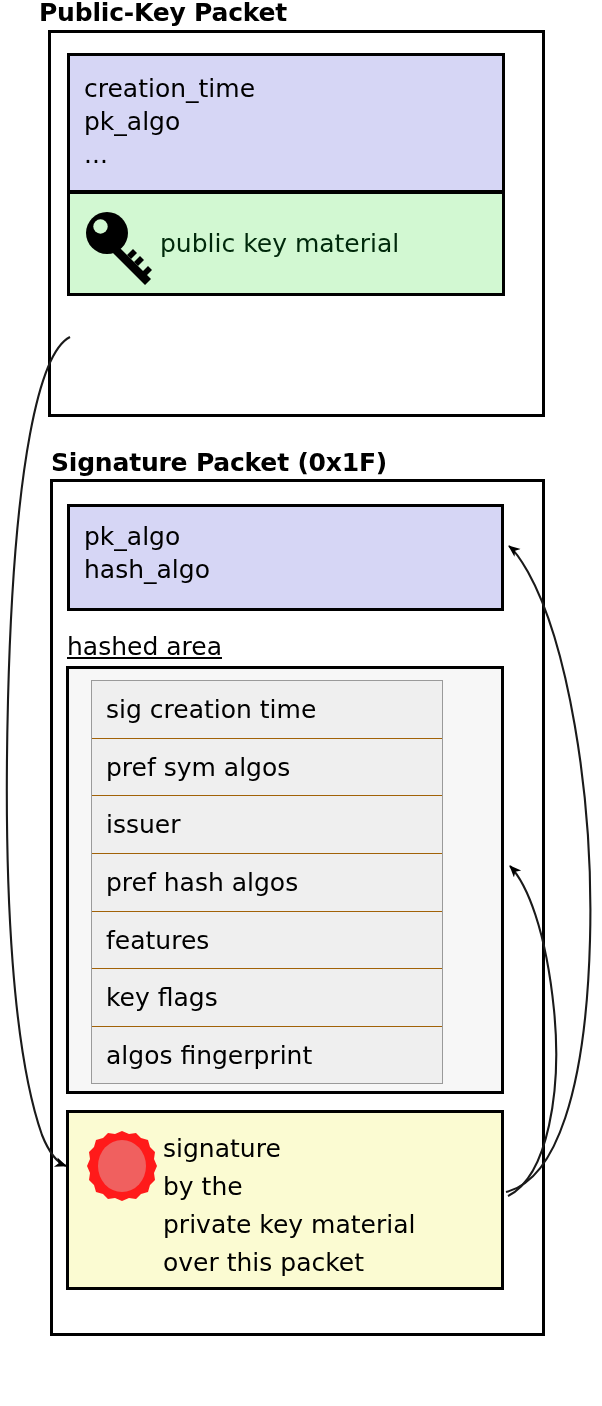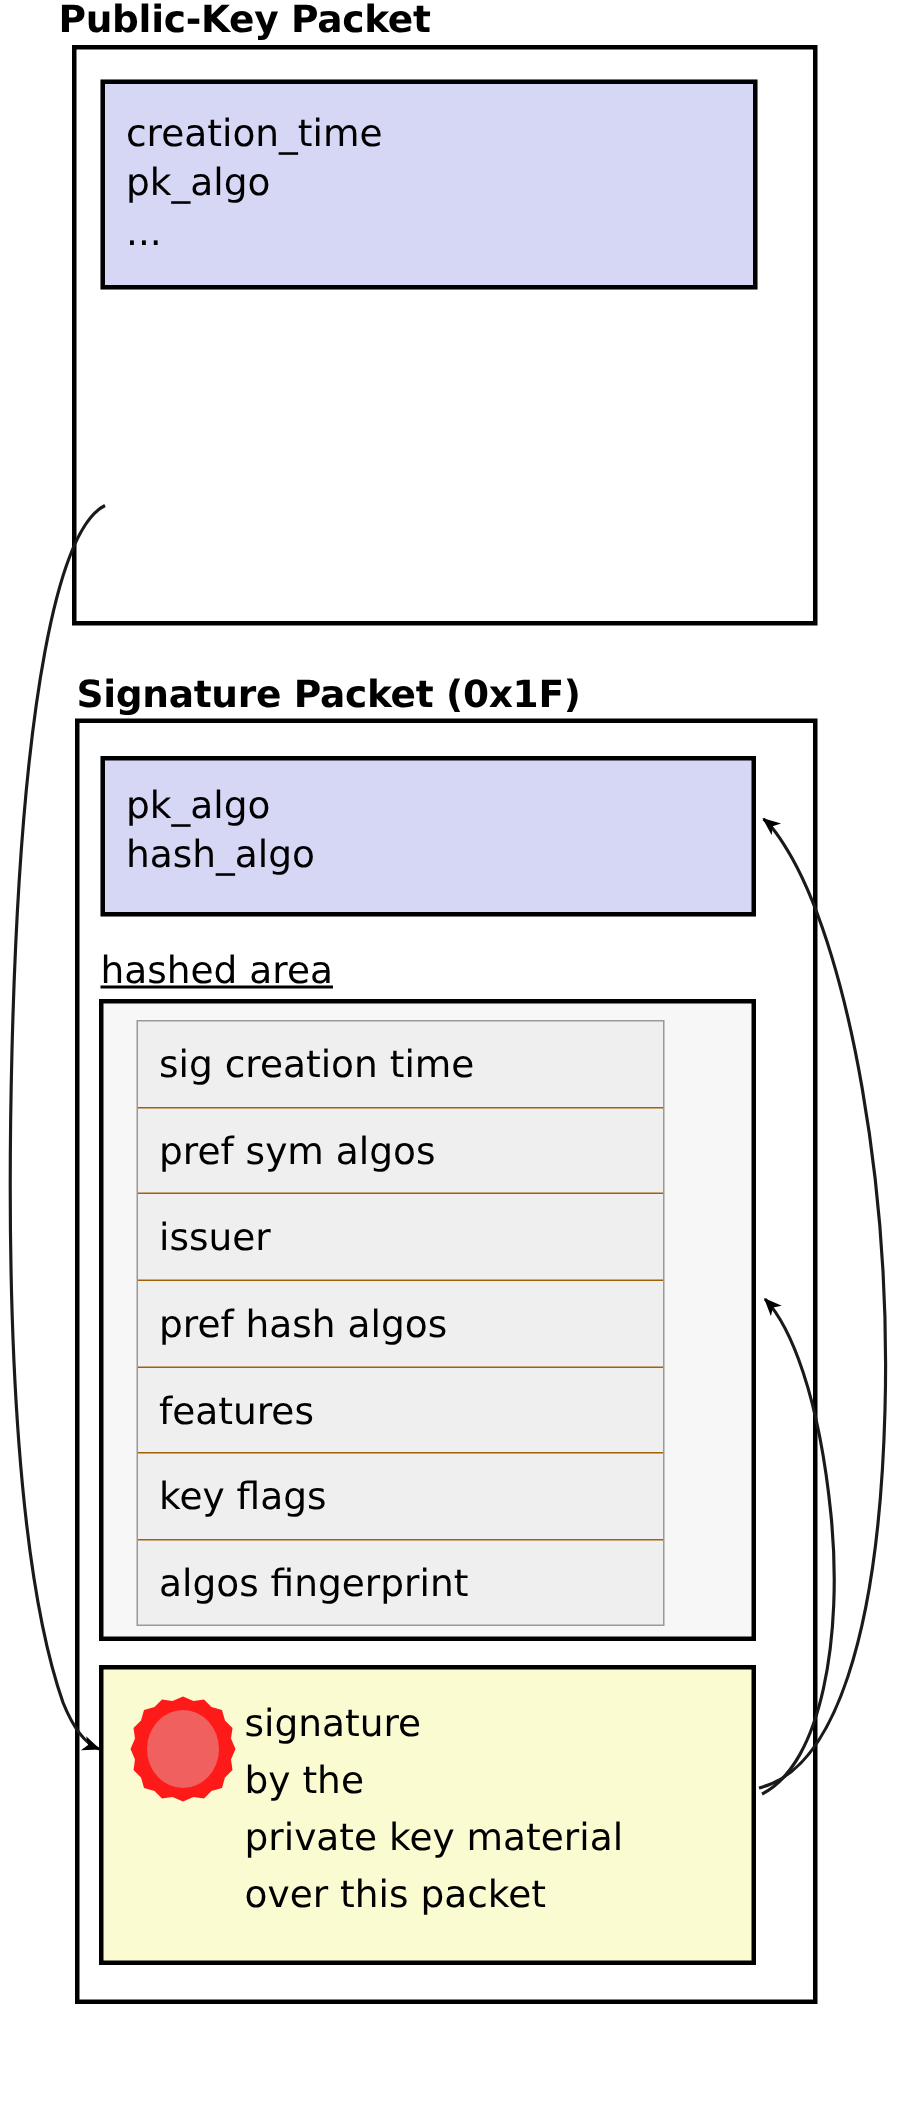--- a/index.html
+++ b/index.html
@@ -122,21 +122,21 @@
     align-items: center;
     padding-left: 14px;
     font-size: 25px;
     color: #000000;
     white-space: nowrap;
   }
   .subpacket-row:last-child { border-bottom: none; }
 
   
   #blk-signature {
-    left: 66px; top: 1110px; width: 438px; height: 200px;
+    left: 66px; top: 1110px; width: 438px; height: 180px;
     background: #fbfbd2;
   }
   #seal-icon {
     position: absolute;
     left: 16px; top: 16px;
     width: 74px; height: 74px;
   }
   #signature-text {
     position: absolute;
     left: 94px; top: 17px;
@@ -172,20 +172,32 @@
   <div class="pkt-title" id="title-public-key">Public-Key Packet</div>
 
   <div class="packet-frame" id="frame-public-key">
 
     <div class="field-block" id="blk-pk-header" style="left:16px; top:20px;">
       <div class="field-text">creation_time
 pk_algo
 ...</div>
     </div>
 
+    <div class="field-block" id="blk-pk-material" style="left:16px; top:158px;">
+      <svg id="key-icon" viewBox="0 0 78 78">
+        <g fill="#000000">
+          <circle cx="25" cy="25" r="21"></circle>
+          <circle cx="18.5" cy="18.5" r="7.2" fill="#d2f8d2"></circle>
+          <path d="M34 36 L61 63 L66 58 L70 62 L65 67 L69 71 L63 77 L28 42 Z"></path>
+          <path d="M52 54 L58 48 L62 52 L56 58 Z"></path>
+          <path d="M45 47 L51 41 L55 45 L49 51 Z"></path>
+        </g>
+      </svg>
+      <div id="pk-material-label">public key material</div>
+    </div>
   </div>
 
   <div class="pkt-title" id="title-signature">Signature Packet (0x1F)</div>
 
   <div class="packet-frame" id="frame-signature">
 
     <div class="field-block" id="blk-sig-header" style="left:14px; top:22px;">
       <div class="field-text">pk_algo
 hash_algo</div>
     </div>

